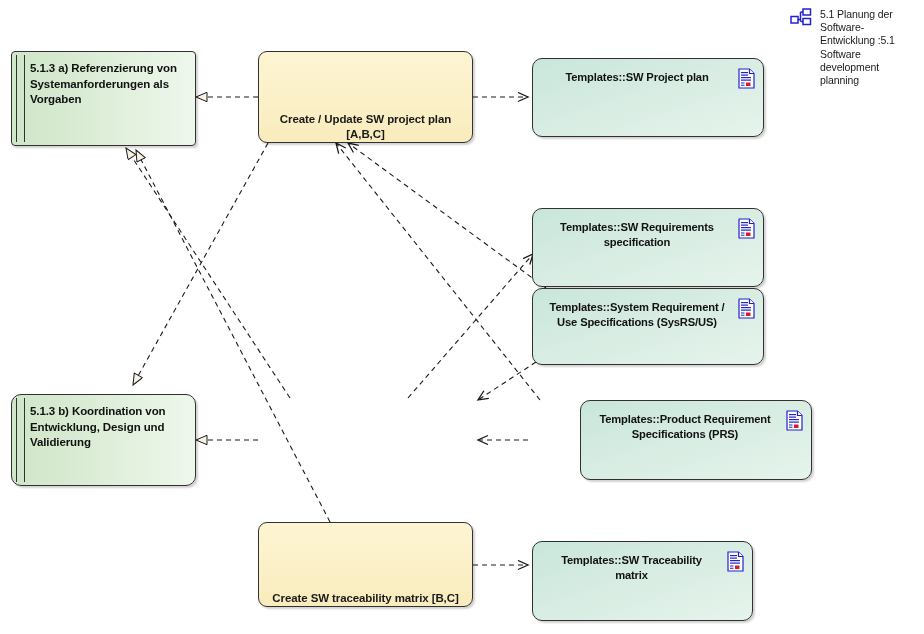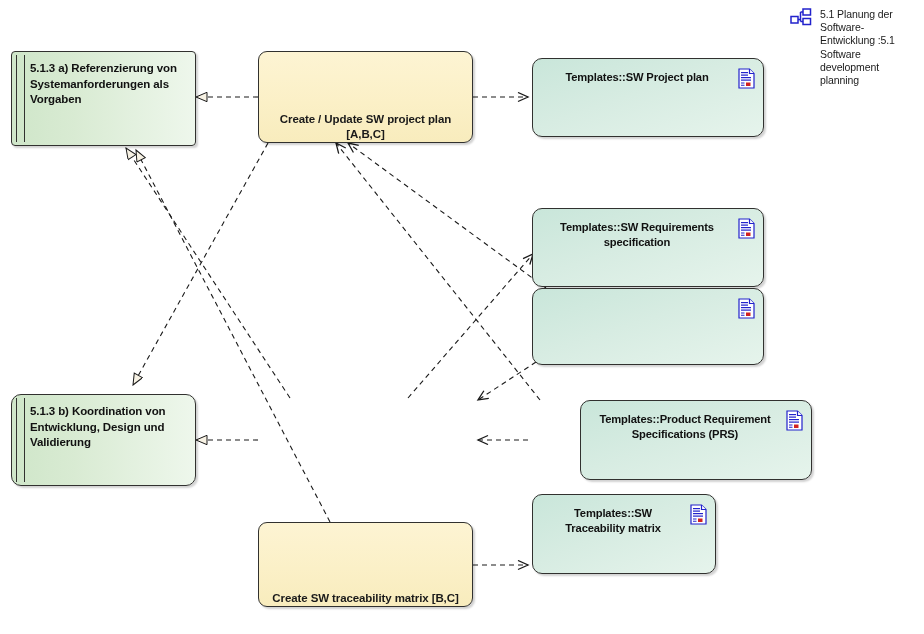--- a/index.html
+++ b/index.html
@@ -213,20 +213,21 @@
         <rect x="3" y="6.5" width="7" height="1.2"></rect>
         <rect x="3" y="9" width="10" height="1.2"></rect>
         <rect x="3" y="11.5" width="10" height="1.2"></rect>
       </g>
       <path d="M8,14.5 L12.5,14.5 L12.5,18 L8,18 Z" fill="#d02020"></path>
       <path d="M3,15 L6.5,15 M3,17.2 L6.5,17.2" stroke="#2222cc" stroke-width="1.1"></path>
     </svg>
   </div>
 
   <div class="node art" style="left:532px; top:288px; width:232px; height:77px;">
+    <div class="art-label">Templates::System Requirement / Use Specifications (SysRS/US)</div>
     <svg class="doc-icon" viewBox="0 0 17 21" xmlns="http://www.w3.org/2000/svg">
       <path d="M1,1 L11.5,1 L16,5.5 L16,20 L1,20 Z" fill="#ffffff" stroke="#2222cc" stroke-width="1.2"></path>
       <path d="M11.5,1 L11.5,5.5 L16,5.5" fill="#ffffff" stroke="#2222cc" stroke-width="1.2"></path>
       <g fill="#2222cc">
         <rect x="3" y="4" width="7" height="1.2"></rect>
         <rect x="3" y="6.5" width="7" height="1.2"></rect>
         <rect x="3" y="9" width="10" height="1.2"></rect>
         <rect x="3" y="11.5" width="10" height="1.2"></rect>
       </g>
       <path d="M8,14.5 L12.5,14.5 L12.5,18 L8,18 Z" fill="#d02020"></path>
@@ -243,21 +244,21 @@
         <rect x="3" y="4" width="7" height="1.2"></rect>
         <rect x="3" y="6.5" width="7" height="1.2"></rect>
         <rect x="3" y="9" width="10" height="1.2"></rect>
         <rect x="3" y="11.5" width="10" height="1.2"></rect>
       </g>
       <path d="M8,14.5 L12.5,14.5 L12.5,18 L8,18 Z" fill="#d02020"></path>
       <path d="M3,15 L6.5,15 M3,17.2 L6.5,17.2" stroke="#2222cc" stroke-width="1.1"></path>
     </svg>
   </div>
 
-  <div class="node art" style="left:532px; top:494px; width:184px; height:80px;">
+  <div class="node art" style="left:532px; top:541px; width:221px; height:80px;">
     <div class="art-label">Templates::SW Traceability matrix</div>
     <svg class="doc-icon" viewBox="0 0 17 21" xmlns="http://www.w3.org/2000/svg">
       <path d="M1,1 L11.5,1 L16,5.5 L16,20 L1,20 Z" fill="#ffffff" stroke="#2222cc" stroke-width="1.2"></path>
       <path d="M11.5,1 L11.5,5.5 L16,5.5" fill="#ffffff" stroke="#2222cc" stroke-width="1.2"></path>
       <g fill="#2222cc">
         <rect x="3" y="4" width="7" height="1.2"></rect>
         <rect x="3" y="6.5" width="7" height="1.2"></rect>
         <rect x="3" y="9" width="10" height="1.2"></rect>
         <rect x="3" y="11.5" width="10" height="1.2"></rect>
       </g>

